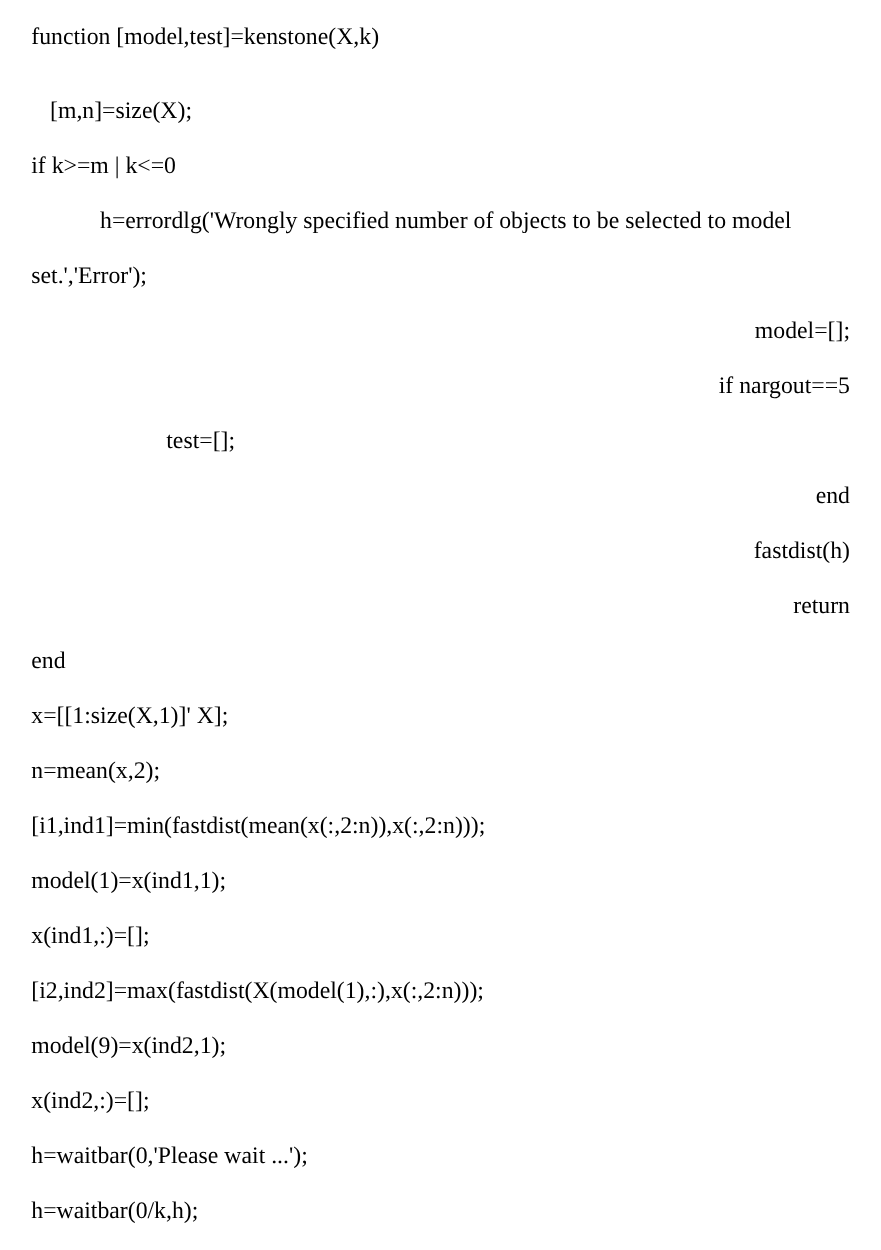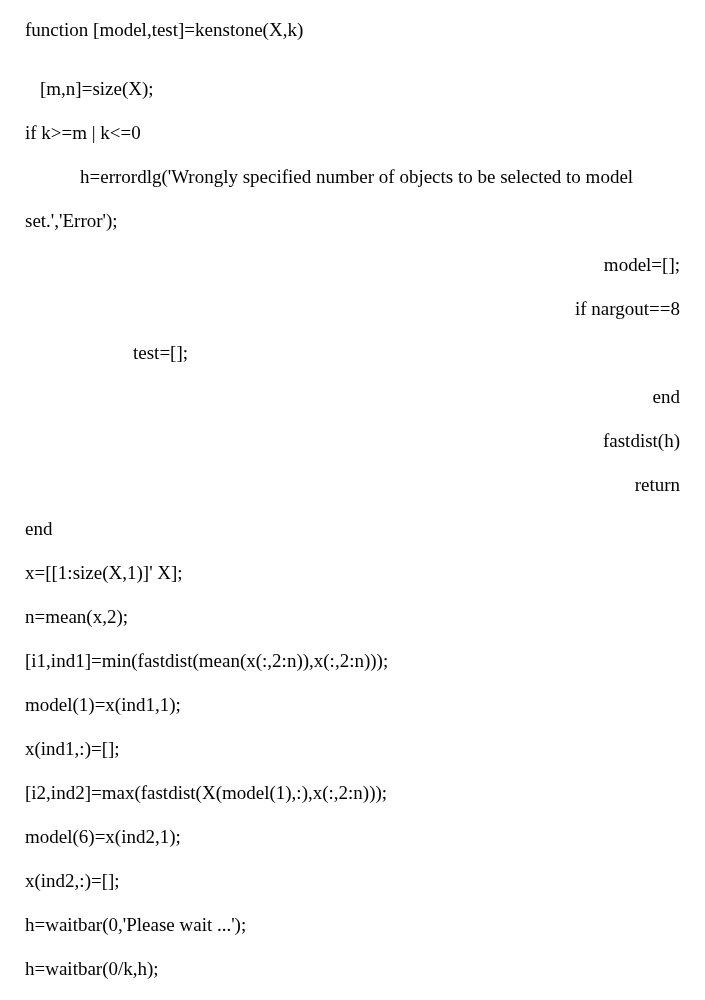--- a/index.html
+++ b/index.html
@@ -24,28 +24,28 @@
 </style>
 </head>
 <body>
 
 <div class="line">function [model,test]=kenstone(X,k)</div>
 <div class="line indent1">[m,n]=size(X);</div>
 <div class="line">if k&gt;=m | k&lt;=0</div>
 <div class="line indent2">h=errordlg('Wrongly specified number of objects to be selected to model</div>
 <div class="line">set.','Error');</div>
 <div class="line indent3">model=[];</div>
-<div class="line indent3">if nargout==8</div>
+<div class="line indent3">if nargout==5</div>
 <div class="line indent4">test=[];</div>
 <div class="line indent3">end</div>
 <div class="line indent3">fastdist(h)</div>
 <div class="line indent3">return</div>
 <div class="line">end</div>
 <div class="line">x=[[1:size(X,1)]' X];</div>
 <div class="line">n=mean(x,2);</div>
 <div class="line">[i1,ind1]=min(fastdist(mean(x(:,2:n)),x(:,2:n)));</div>
 <div class="line">model(1)=x(ind1,1);</div>
 <div class="line">x(ind1,:)=[];</div>
 <div class="line">[i2,ind2]=max(fastdist(X(model(1),:),x(:,2:n)));</div>
-<div class="line">model(6)=x(ind2,1);</div>
+<div class="line">model(9)=x(ind2,1);</div>
 <div class="line">x(ind2,:)=[];</div>
 <div class="line">h=waitbar(0,'Please wait ...');</div>
 <div class="line">h=waitbar(0/k,h);</div>
 
 </body></html>

